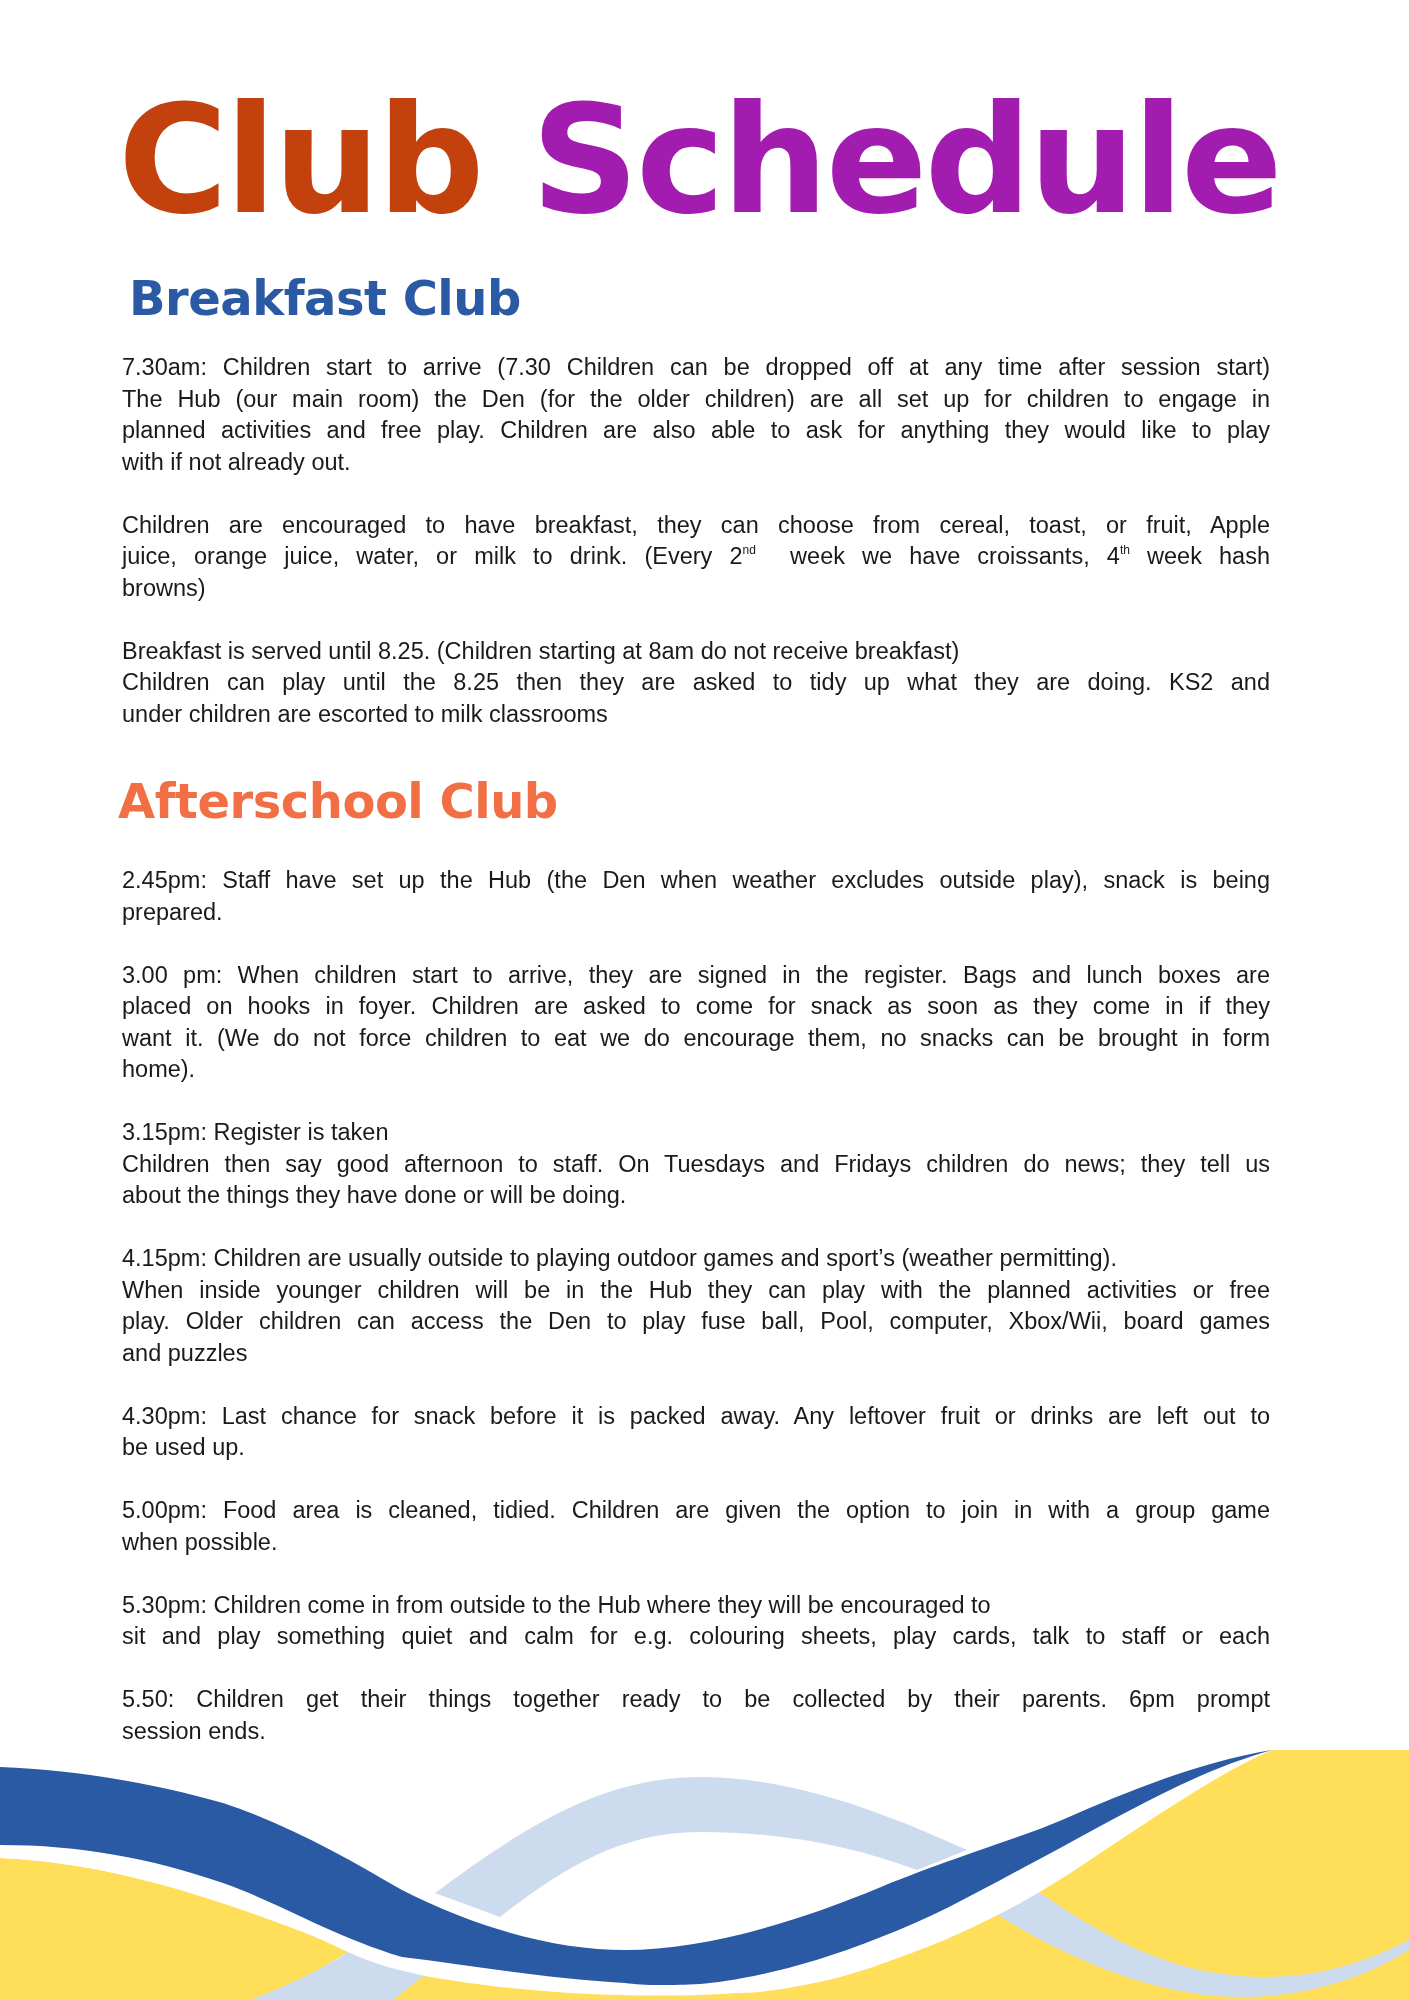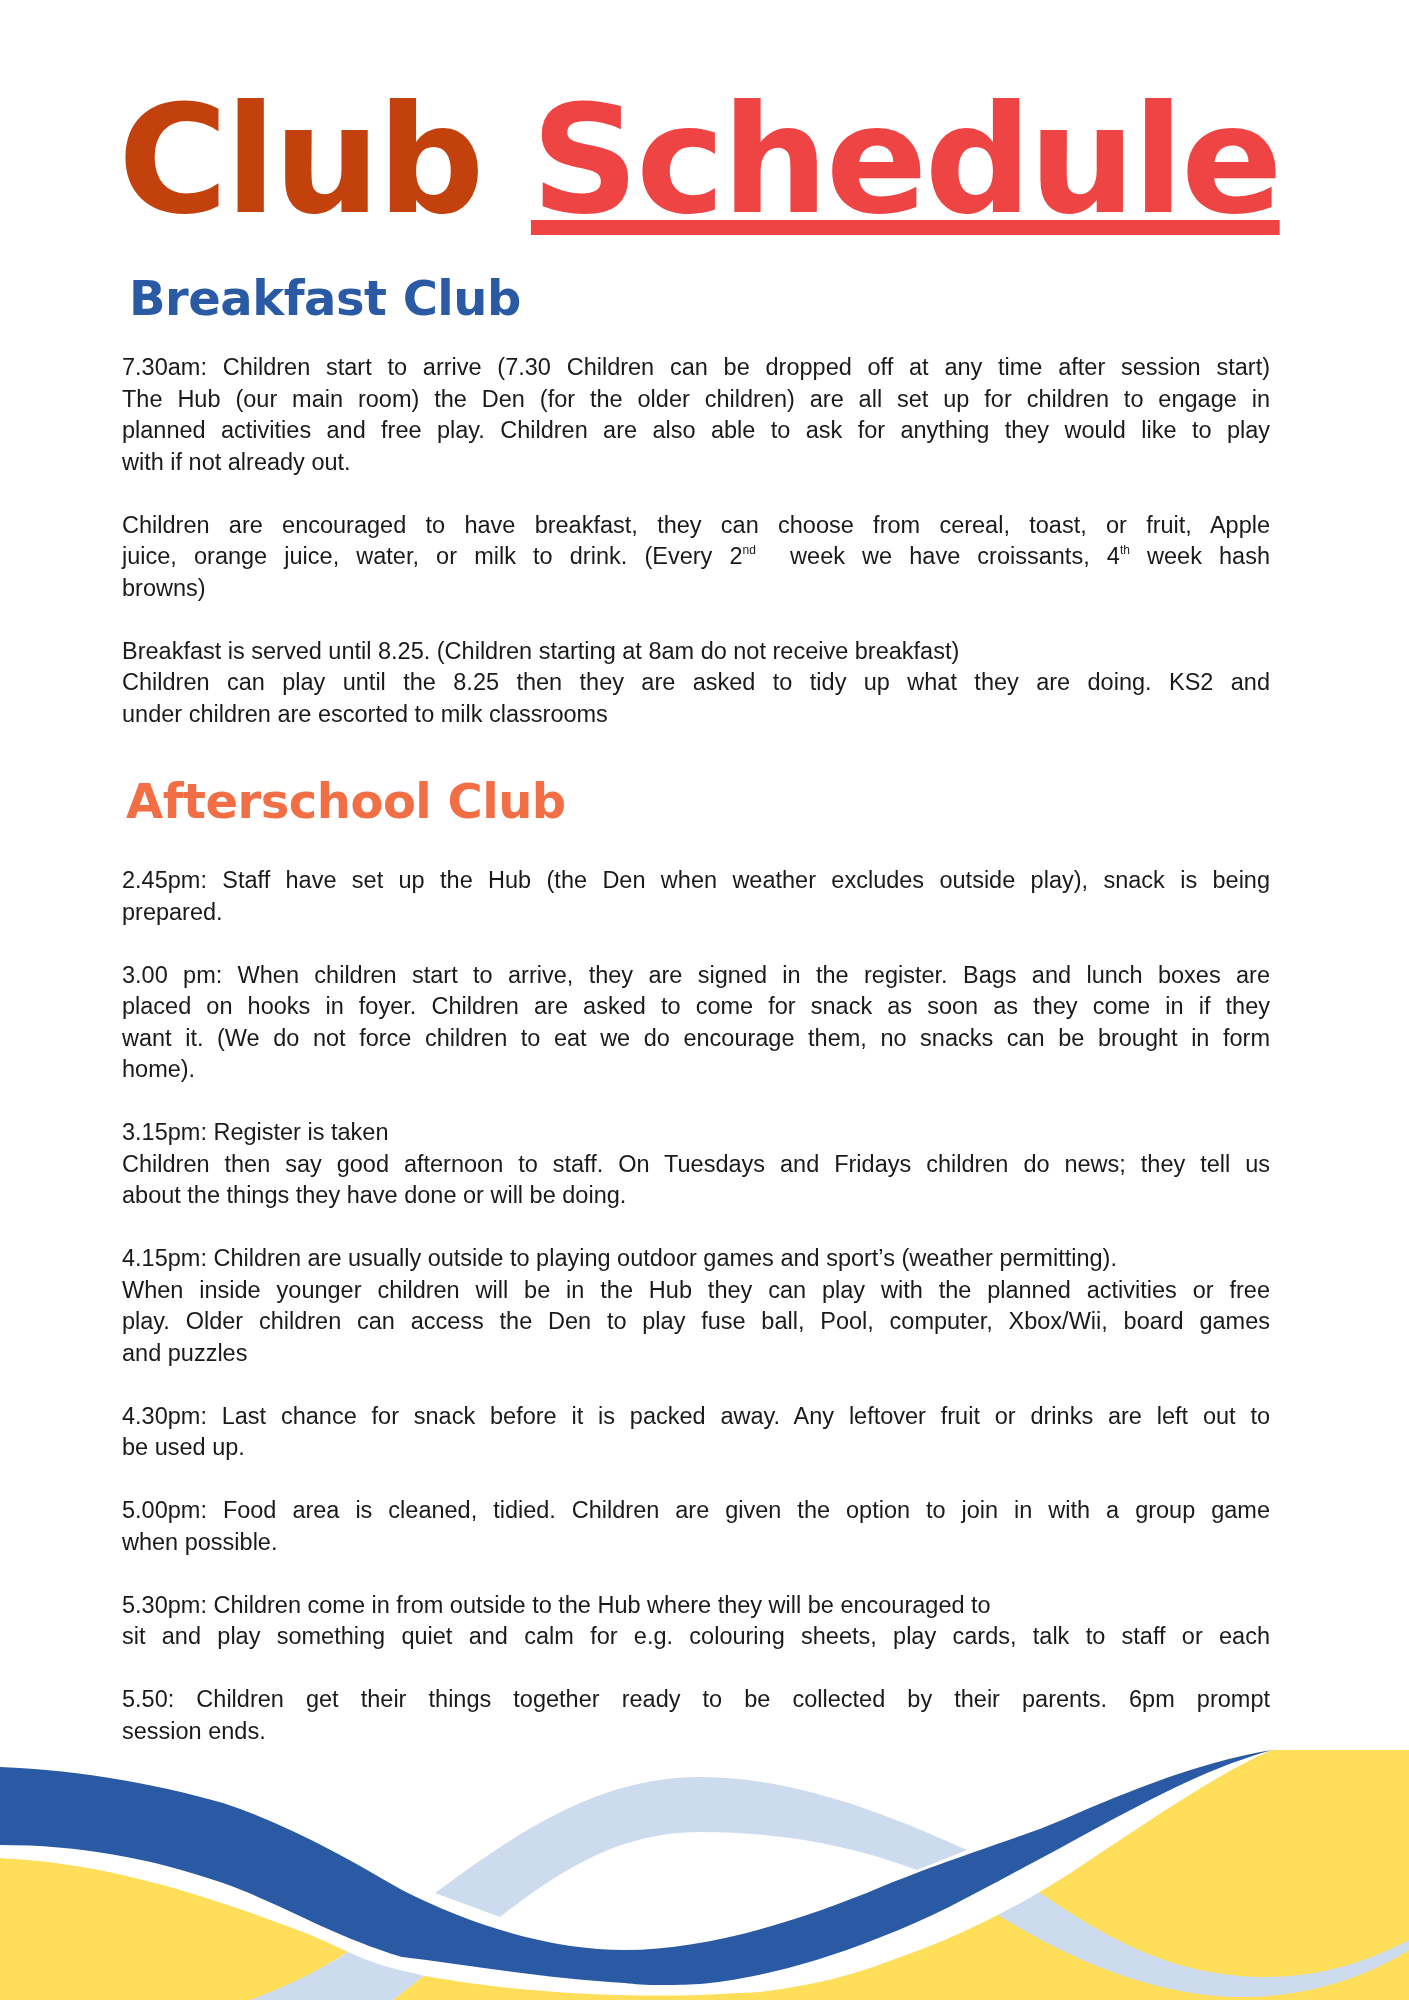--- a/index.html
+++ b/index.html
@@ -2,25 +2,25 @@
 <html><head>
 <meta charset="utf-8">
 <style>
   html, body { margin: 0; padding: 0; background: #ffffff; }
   body { width: 1409px; height: 2000px; position: relative; overflow: hidden;
          font-family: "Liberation Sans", "DejaVu Sans", sans-serif; color: #1a1a1a; }
   .title { position: absolute; left: 118px; top: 78px; margin: 0;
            font-size: 150px; font-weight: bold; letter-spacing: -3px; line-height: 1.1;
            font-family: "DejaVu Sans", sans-serif; white-space: nowrap; }
   .title .w1 { color: #c2410c; }
-  .title .w2 { color: #ef4444; text-decoration: underline; }
+  .title .w2 { color: #a21caf; }
   .h2 { position: absolute; margin: 0; font-size: 48px; font-weight: bold;
         font-family: "DejaVu Sans", sans-serif; letter-spacing: -0.5px; white-space: nowrap; }
   .h2.breakfast { left: 129px; top: 270px; color: #2B5AA5; }
-  .h2.after { left: 118px; top: 773px; color: #F26E45; margin-left: 8px; }
+  .h2.after { left: 118px; top: 773px; color: #F26E45; }
   .section { position: absolute; left: 122px; width: 1148px; font-size: 23.5px; line-height: 31.5px;
              text-align: justify; }
   .section p { margin: 0 0 31.5px 0; }
   .section p .line { display: block; text-align: justify; text-align-last: justify; }
   .section p .line.last { text-align-last: left; }
   .section.breakfast { top: 352px; }
   .section.after { top: 865px; }
   sup { font-size: 12px; line-height: 0; vertical-align: 10px; }
   .waves { position: absolute; left: 0; top: 1700px; width: 1409px; height: 300px; }
 </style>

